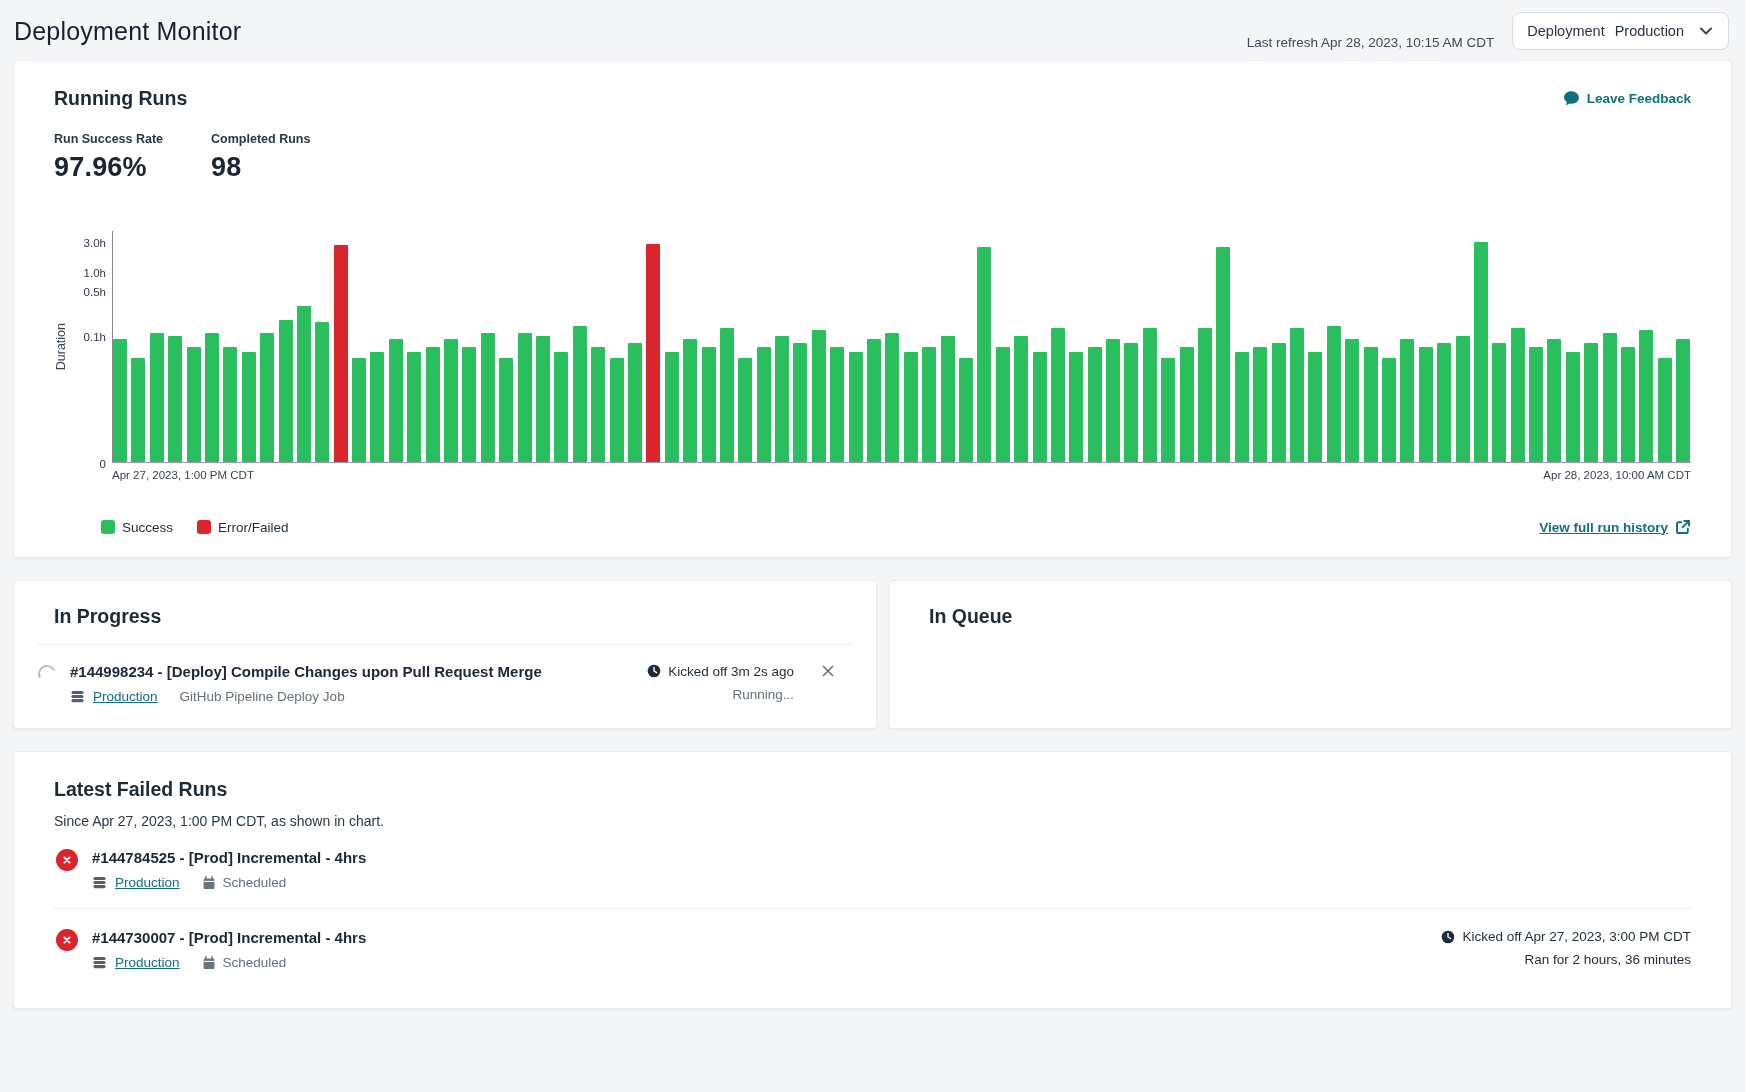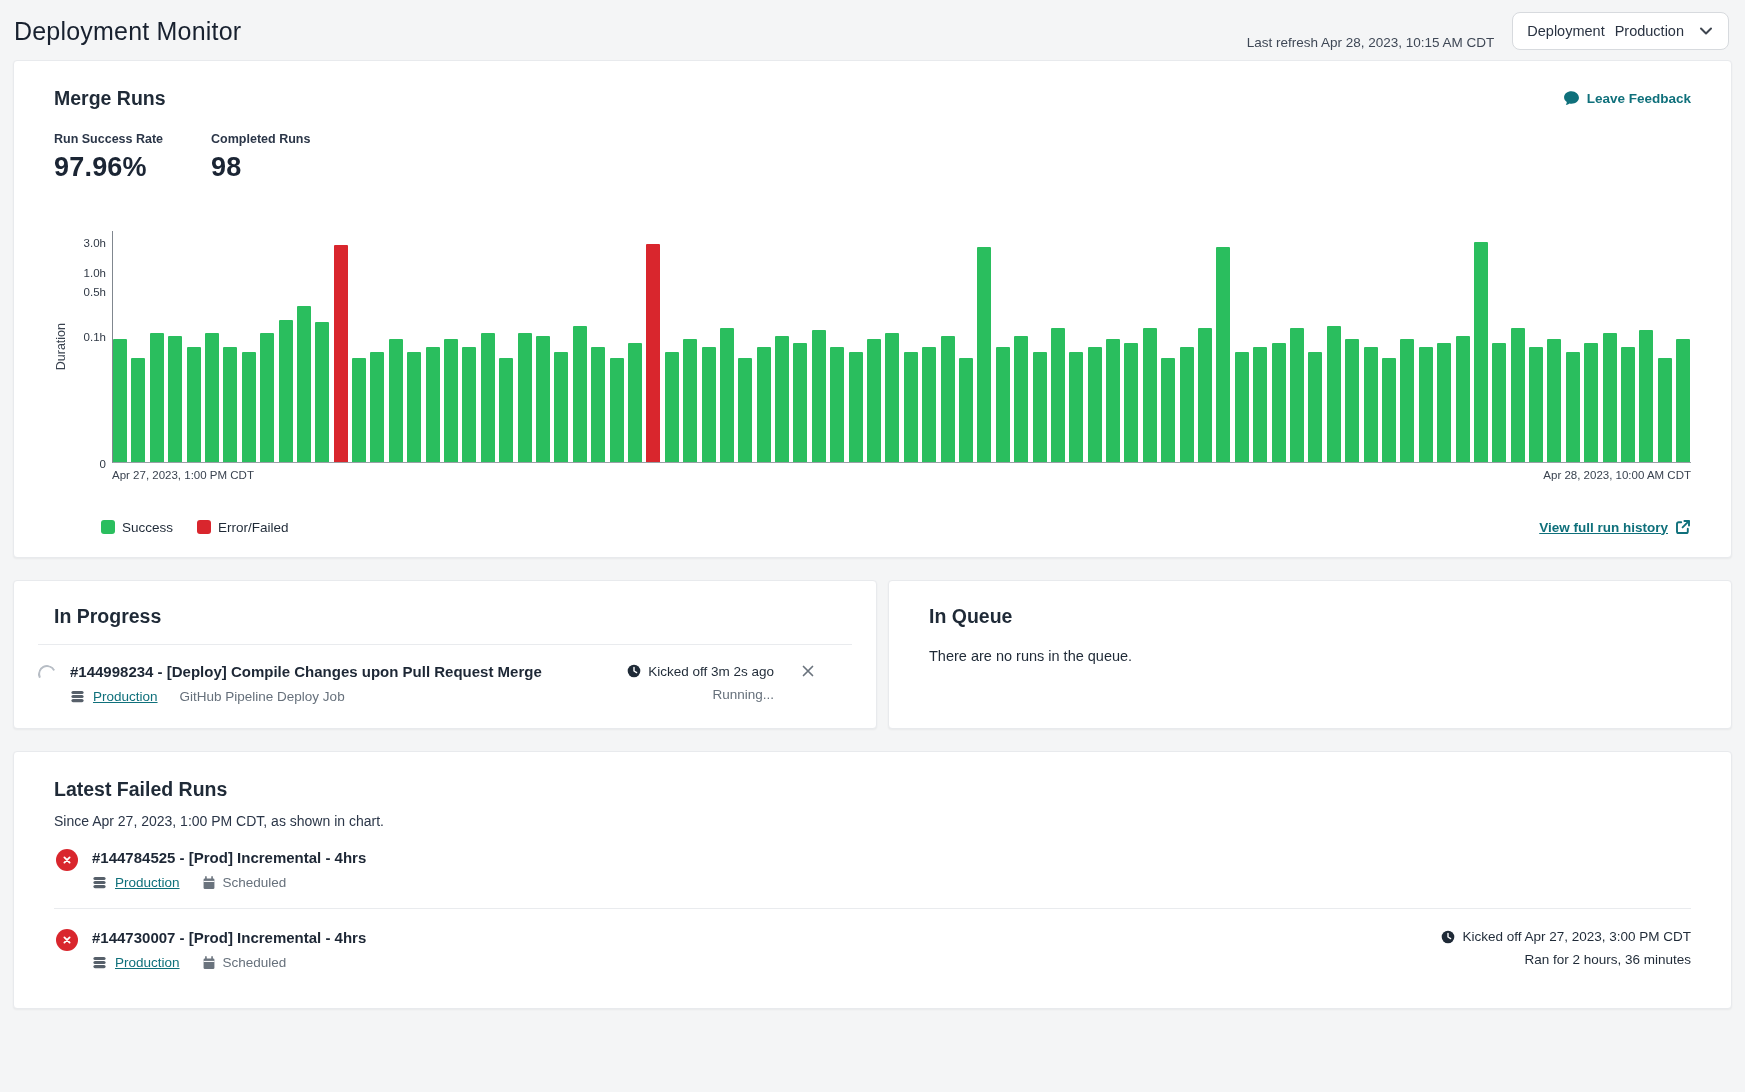--- a/index.html
+++ b/index.html
@@ -54,21 +54,21 @@
   .legend-row { display:flex; align-items:center; margin-top:38px; padding-left:47px; }
   .legend-item { display:flex; align-items:center; gap:7px; font-size:13.5px; color:#1f2a37; margin-right:24px; }
   .swatch { width:14px; height:14px; border-radius:3px; }
   .legend-row .teal-link { margin-left:auto; font-size:13.5px; }
   
   .mid-row { display:flex; gap:11px; margin-top:22px; }
   .card-inprogress { width:864px; padding:24px 0 24px 0; }
   .card-inqueue { flex:1; padding:24px 40px; }
   .card-inprogress h2 { padding:0 40px; }
   .divider { height:1px; background:#e9ebee; margin:16px 24px 0 24px; }
-  .run-row { display:flex; align-items:flex-start; padding:18px 60px 0 24px; }
+  .run-row { display:flex; align-items:flex-start; padding:18px 40px 0 24px; }
   .spinner {
     width:18px; height:18px; border-radius:50%; margin:2px 14px 0 0; flex:none;
     border:2px solid transparent; border-top-color:#b7bdc5; border-left-color:#b7bdc5;
     transform:rotate(18deg);
   }
   .run-title { font-size:15px; font-weight:700; color:#1d2735; }
   .run-meta { display:flex; align-items:center; gap:8px; margin-top:9px; }
   .run-meta .env-link { color:#0f707b; font-size:13.5px; text-decoration:underline; cursor:pointer; }
   .run-meta .job-name { font-size:13.5px; color:#66707b; margin-left:14px; }
   .run-main { flex:1; }
@@ -109,21 +109,21 @@
           </svg>
       </span>
     </div>
   </div>
 </div>
 
 <div class="cards">
 
   <div class="card card-recent">
     <div class="card-head-row">
-      <h2 class="card-title">Merge Runs</h2>
+      <h2 class="card-title">Running Runs</h2>
       <a class="teal-link">
         <span class="icon">
           <svg width="17" height="17" viewBox="0 0 16 16" fill="#0f707b">
               <path d="M8 1.2C4.1 1.2 1 3.7 1 6.8c0 1.8 1 3.4 2.6 4.4-.1.9-.4 2.1-.9 2.9 1.3-.2 2.6-.8 3.4-1.4.6.1 1.2.2 1.9.2 3.9 0 7-2.5 7-5.6S11.9 1.2 8 1.2z"></path>
             </svg>
         </span>
         <span>Leave Feedback</span>
       </a>
     </div>
 
@@ -304,21 +304,20 @@
                 <path d="M3.5 3.5l9 9M12.5 3.5l-9 9"></path>
               </svg>
           </span>
           <div class="running-txt">Running...</div>
         </div>
       </div>
     </div>
 
     <div class="card card-inqueue">
       <h2 class="card-title">In Queue</h2>
-      <div class="queue-empty">There are no runs in the queue.</div>
     </div>
   </div>
 
   <div class="card card-failed">
     <h2 class="card-title">Latest Failed Runs</h2>
     <div class="failed-sub">Since Apr 27, 2023, 1:00 PM CDT, as shown in chart.</div>
 
     <div class="failed-row">
       <div class="fail-badge">
         <svg width="12" height="12" viewBox="0 0 16 16" stroke="#fff" stroke-width="2.4" stroke-linecap="round">

